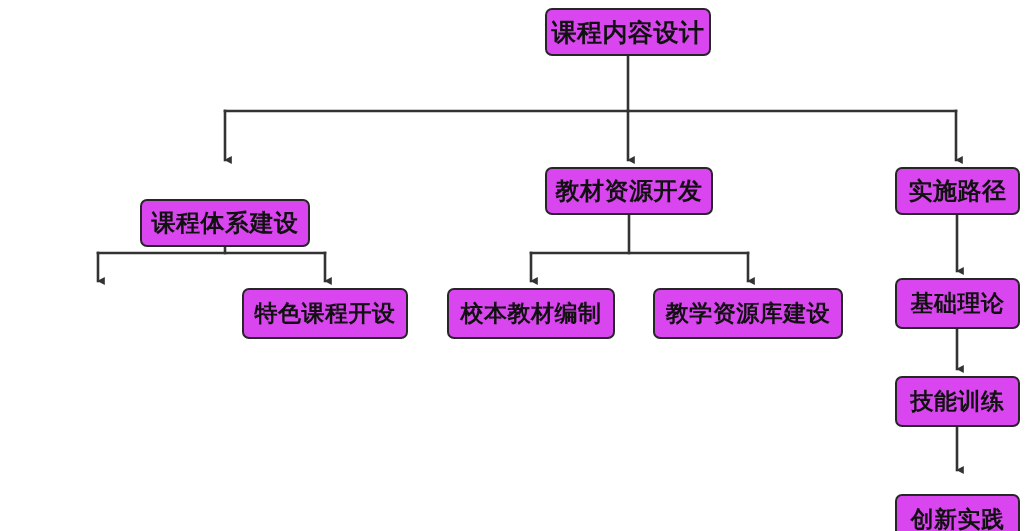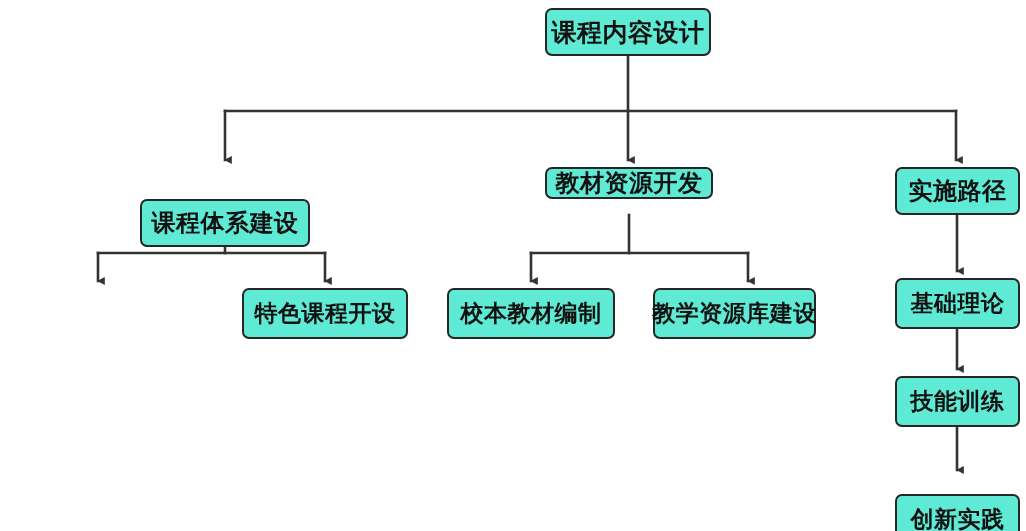--- a/index.html
+++ b/index.html
@@ -18,21 +18,21 @@
   #connector-layer {
     position: absolute;
     left: 0;
     top: 0;
     width: 1026px;
     height: 531px;
   }
   .node {
     position: absolute;
     box-sizing: border-box;
-    background: #5eead4;
+    background: #d946ef;
     border: 2px solid #262626;
     border-radius: 7px;
     display: flex;
     align-items: center;
     justify-content: center;
     color: #111111;
     font-weight: 700;
     letter-spacing: 0.5px;
     white-space: nowrap;
     z-index: 2;
@@ -85,38 +85,38 @@
   </svg>
 
   <div class="node n-root" style="left:545px; top:8px; width:166px; height:48px;">
     <span class="node-label">课程内容设计</span>
   </div>
 
   <div class="node n-l2" style="left:140px; top:167px; width:170px; height:48px;margin-top:32px;">
     <span class="node-label">课程体系建设</span>
   </div>
 
-  <div class="node n-l2" style="left:545px; top:167px; width:168px; height:32px;">
+  <div class="node n-l2" style="left:545px; top:167px; width:168px; height:48px;">
     <span class="node-label">教材资源开发</span>
   </div>
 
   <div class="node n-l2" style="left:895px; top:167px; width:125px; height:48px;">
     <span class="node-label">实施路径</span>
   </div>
 
 
   <div class="node n-leaf" style="left:242px; top:288px; width:166px; height:51px;">
     <span class="node-label">特色课程开设</span>
   </div>
 
   <div class="node n-leaf" style="left:447px; top:288px; width:168px; height:51px;">
     <span class="node-label">校本教材编制</span>
   </div>
 
-  <div class="node n-leaf" style="left:653px; top:288px; width:163px; height:51px;">
+  <div class="node n-leaf" style="left:653px; top:288px; width:190px; height:51px;">
     <span class="node-label">教学资源库建设</span>
   </div>
 
   <div class="node n-chain" style="left:895px; top:376px; width:125px; height:51px;">
     <span class="node-label">技能训练</span>
   </div>
 
   <div class="node n-chain" style="left:895px; top:278px; width:125px; height:51px;">
     <span class="node-label">基础理论</span>
   </div>

